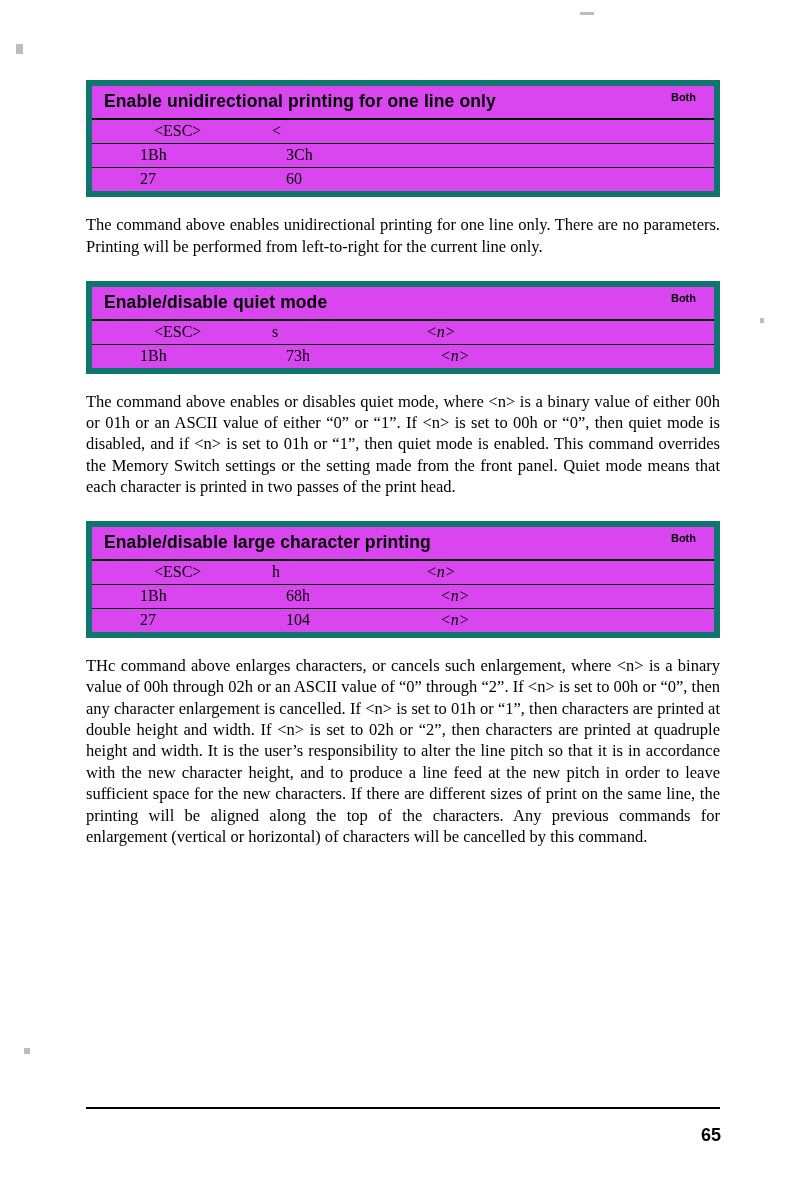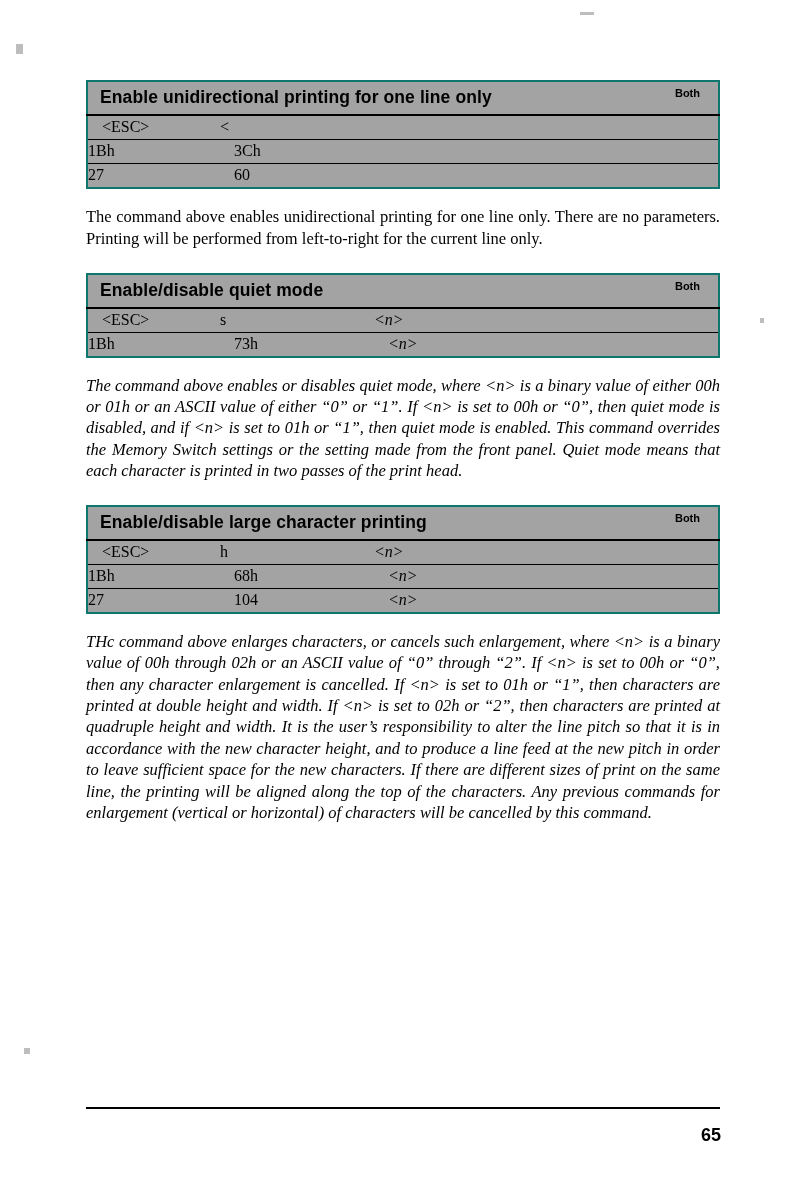--- a/index.html
+++ b/index.html
@@ -23,25 +23,25 @@
   }
   .content {
     position: absolute;
     left: 86px;
     top: 80px;
     width: 634px;
   }
 
   
   .cmd-table {
-    border: 2px solid #0f766e;
+    border: 6px solid #0f766e;
     border-collapse: collapse;
     width: 100%;
     margin: 0 0 0 0;
-    background: #a3a3a3;
+    background: #d946ef;
   }
   .cmd-table td {
     border: 0;
     padding: 0;
   }
   .cmd-title-row td {
     border-bottom: 2px solid #000;
     padding: 5px 10px 6px 12px;
   }
   .cmd-title {
@@ -63,20 +63,21 @@
   }
   .cmd-row.sep td {
     border-bottom: 1.5px solid #000;
   }
   .c1 {
     display: inline-block;
     width: 128px;
     padding-left: 14px;
     font-size: 16px;
     box-sizing: border-box;
+    margin-left: 48px;
   }
   .c1.center { text-align: left; padding-left: 0; width: 142px;}
   .c2 {
     display: inline-block;
     width: 150px;
     text-align: left;
     font-size: 16px;
     box-sizing: border-box;
   }
   .c3 {
@@ -86,21 +87,20 @@
   .ital { font-style: italic; }
 
   p.body {
     font-size: 16.5px;
     line-height: 1.32;
     text-align: justify;
     margin: 17px 0 0 0;
   }
   p.body.tight {
     line-height: 1.3;
-    font-style: italic;
   }
   .gap-lg { height: 23px; }
 
   .footer-rule {
     position: absolute;
     left: 86px;
     top: 1107px;
     width: 634px;
     height: 0;
     border-top: 2px solid #000;

